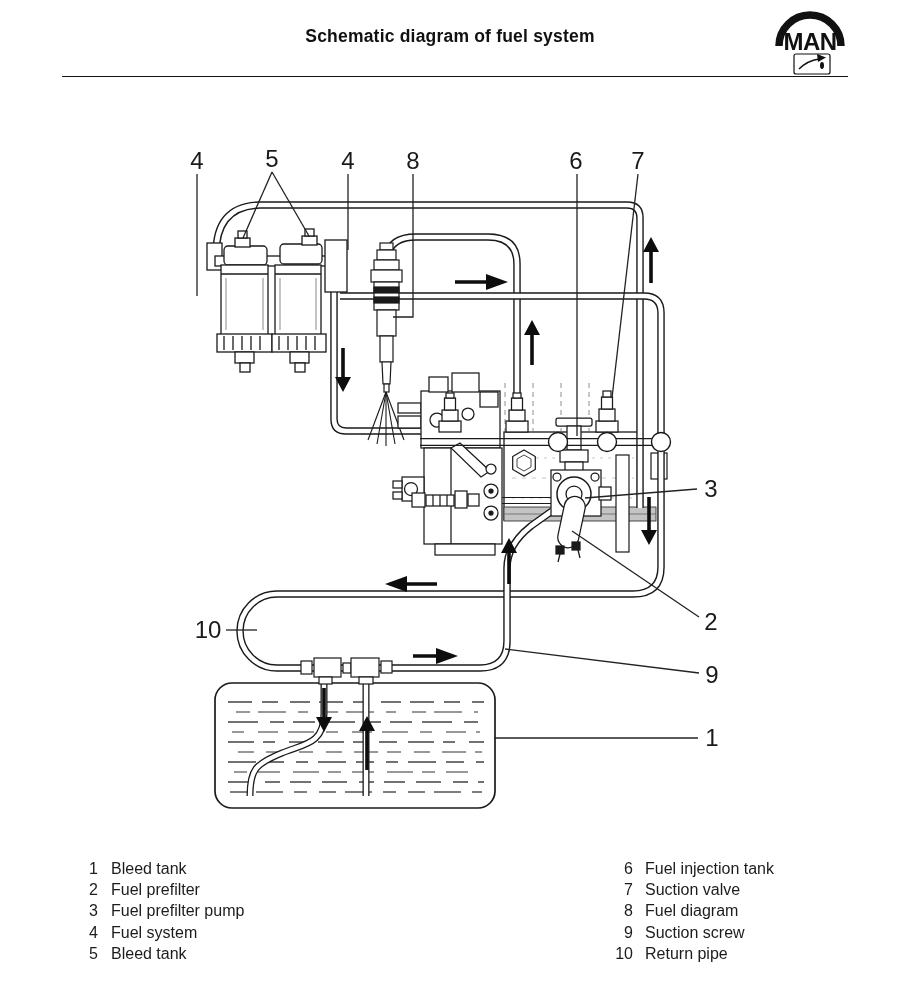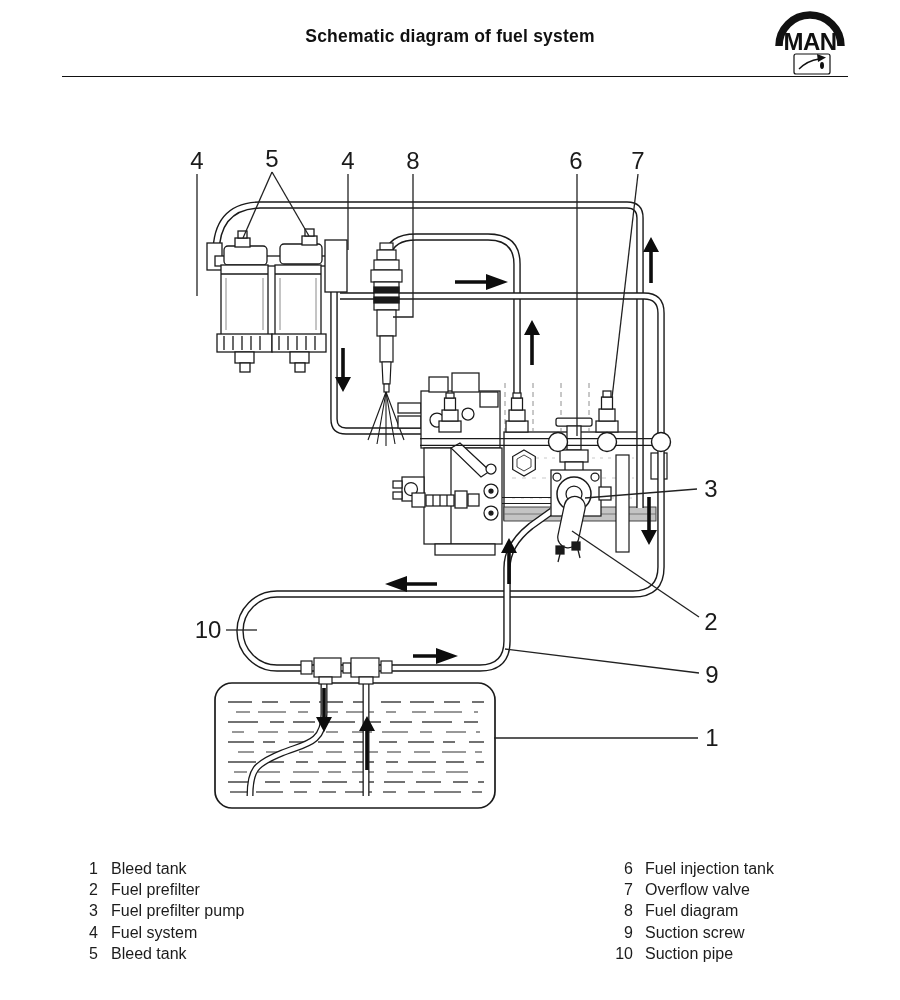--- a/index.html
+++ b/index.html
@@ -355,27 +355,27 @@
   </div>
 </div>
 
 <div class="legend legend-right">
   <div class="row">
     <span class="num">6</span>
     <span class="lbl">Fuel injection tank</span>
   </div>
   <div class="row">
     <span class="num">7</span>
-    <span class="lbl">Overflow valve</span>
+    <span class="lbl">Suction valve</span>
   </div>
   <div class="row">
     <span class="num">8</span>
     <span class="lbl">Fuel diagram</span>
   </div>
   <div class="row">
     <span class="num">9</span>
     <span class="lbl">Suction screw</span>
   </div>
   <div class="row">
     <span class="num">10</span>
-    <span class="lbl">Suction pipe</span>
+    <span class="lbl">Return pipe</span>
   </div>
 </div>
 
 </body></html>

